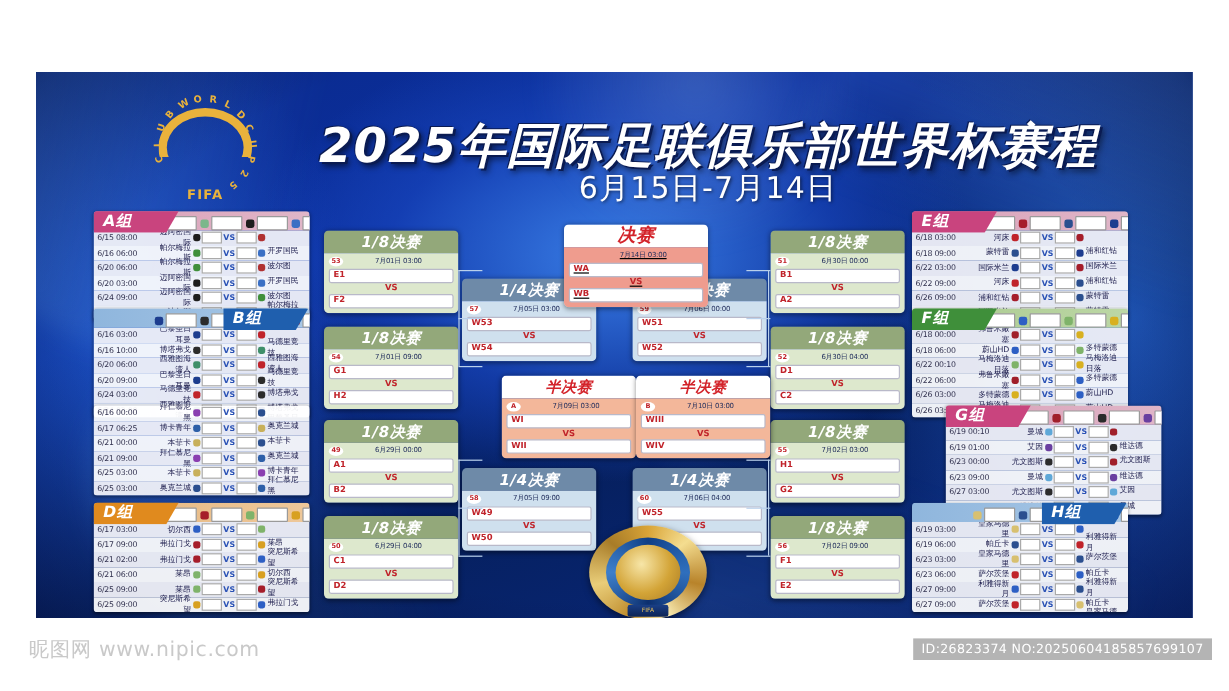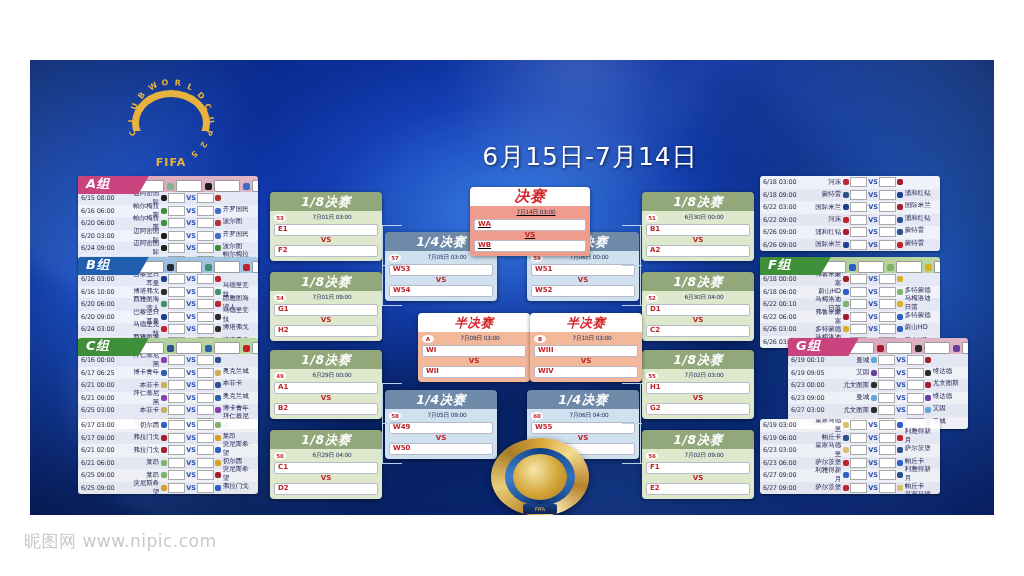--- a/index.html
+++ b/index.html
@@ -76,21 +76,21 @@
   .g-date{width:46px;flex:none;color:#32324f;letter-spacing:-.2px;font-size:6.5px;}
   .g-home{flex:1;text-align:right;padding-right:2px;font-size:6.5px;}
   .g-ic{width:6px;height:6px;border-radius:2px;flex:none;}
   .g-score{width:15px;height:8px;background:#fff;border:1px solid #aaa;margin:0 1px;}
   .g-vs{font-size:6.5px;color:#2850b4;font-weight:bold;}
   .g-away{flex:1;text-align:left;padding-left:2px;font-size:6.5px;margin-top:22px;}
 
   
   .th-pink .g-head{background:linear-gradient(90deg,#d9a0b8,#e0b6c8);}
   .th-pink .g-badge{background:#c9447e;}
-  .th-blue .g-head{background:linear-gradient(90deg,#8fb6dd,#a9c8e6);}
+  .th-blue .g-head{background:linear-gradient(90deg,#8fb6dd,#a9c8e6);justify-content:flex-end;}
   .th-blue .g-badge{background:#1f5fae;}
   .th-green .g-head{background:linear-gradient(90deg,#a9c98f,#bcd7a5);}
   .th-green .g-badge{background:#3f8f3a;}
   .th-orange .g-head{background:linear-gradient(90deg,#e6b780,#eec89a);}
   .th-orange .g-badge{background:#e08a1e;}
 
   
   .bx{position:absolute;border-radius:4px;overflow:hidden;box-shadow:0 1px 4px rgba(0,0,0,.45);}
   .bx-t{height:19px;line-height:19px;text-align:center;color:#fff;font-size:12.5px;
     font-weight:bold;font-style:italic;letter-spacing:.5px;}
@@ -161,20 +161,21 @@
             <span style="transform: translate(18.3271px, -40.0015px) rotate(24.6154deg);">L</span>
             <span style="transform: translate(30.4799px, -31.7329px) rotate(43.8462deg);">D</span>
             <span style="transform: translate(39.2311px, -19.9229px) rotate(63.0769deg);">C</span>
             <span style="transform: translate(43.6041px, -5.88954px) rotate(82.3077deg);">U</span>
             <span style="transform: translate(43.1108px, 8.80113px) rotate(101.538deg);">P</span>
             <span style="transform: translate(37.8063px, 22.5096px) rotate(120.769deg);">2</span>
             <span style="transform: translate(28.2827px, 33.706px) rotate(140deg);">5</span>
           </div>
         <div class="fifa">FIFA</div>
       </div>
+      <div class="title">2025年国际足联俱乐部世界杯赛程</div>
       <div class="subtitle">6月15日-7月14日</div>
     </div>
 
     <div id="groups-left">
         <div class="group th-pink" style="left: 48px; top: 116px;">
           <div class="g-head">
             <div class="g-badge">A组</div>
             <div class="g-teams">
               <div class="g-teamslot">
                 <span class="g-dot" style="background:#b03030"></span>
@@ -332,41 +333,20 @@
             <span class="g-home">西雅图海湾人</span>
             <span class="g-ic" style="background:#3f8f6a"></span>
             <span class="g-score"></span>
             <span class="g-vs">VS</span>
             <span class="g-score"></span>
             <span class="g-ic" style="background:#1d3d8f"></span>
             <span class="g-away">巴黎圣日耳曼</span>
           </div>
         </div>
         <div class="group th-green" style="left: 48px; top: 278px;">
-          <div class="g-head">
-            <div class="g-badge">C组</div>
-            <div class="g-teams">
-              <div class="g-teamslot">
-                <span class="g-dot" style="background:#8a3fb0"></span>
-                <span class="g-box"></span>
-              </div>
-              <div class="g-teamslot">
-                <span class="g-dot" style="background:#2b4f8f"></span>
-                <span class="g-box"></span>
-              </div>
-              <div class="g-teamslot">
-                <span class="g-dot" style="background:#2d5fa8"></span>
-                <span class="g-box"></span>
-              </div>
-              <div class="g-teamslot">
-                <span class="g-dot" style="background:#c0232a"></span>
-                <span class="g-box"></span>
-              </div>
-            </div>
-          </div>
           <div class="g-row">
             <span class="g-date">6/16 00:00</span>
             <span class="g-home">拜仁慕尼黑</span>
             <span class="g-ic" style="background:#8a3fb0"></span>
             <span class="g-score"></span>
             <span class="g-vs">VS</span>
             <span class="g-score"></span>
             <span class="g-ic" style="background:#2b4f8f"></span>
             <span class="g-away">奥克兰城</span>
           </div>
@@ -415,20 +395,41 @@
             <span class="g-home">奥克兰城</span>
             <span class="g-ic" style="background:#2b4f8f"></span>
             <span class="g-score"></span>
             <span class="g-vs">VS</span>
             <span class="g-score"></span>
             <span class="g-ic" style="background:#2d5fa8"></span>
             <span class="g-away">博卡青年</span>
           </div>
         </div>
         <div class="group th-orange" style="left: 48px; top: 359px;">
+          <div class="g-head">
+            <div class="g-badge">D组</div>
+            <div class="g-teams">
+              <div class="g-teamslot">
+                <span class="g-dot" style="background:#2d5fc4"></span>
+                <span class="g-box"></span>
+              </div>
+              <div class="g-teamslot">
+                <span class="g-dot" style="background:#a51d2a"></span>
+                <span class="g-box"></span>
+              </div>
+              <div class="g-teamslot">
+                <span class="g-dot" style="background:#7fb36a"></span>
+                <span class="g-box"></span>
+              </div>
+              <div class="g-teamslot">
+                <span class="g-dot" style="background:#d8a020"></span>
+                <span class="g-box"></span>
+              </div>
+            </div>
+          </div>
           <div class="g-row">
             <span class="g-date">6/17 03:00</span>
             <span class="g-home">切尔西</span>
             <span class="g-ic" style="background:#2d5fc4"></span>
             <span class="g-score"></span>
             <span class="g-vs">VS</span>
             <span class="g-score"></span>
             <span class="g-ic" style="background:#7fb36a"></span>
             <span class="g-away">莱昂</span>
           </div>
@@ -479,20 +480,41 @@
             <span class="g-score"></span>
             <span class="g-vs">VS</span>
             <span class="g-score"></span>
             <span class="g-ic" style="background:#2d5fc4"></span>
             <span class="g-away">切尔西</span>
           </div>
         </div>
       </div>
     <div id="groups-right">
         <div class="group th-pink" style="left: 730px; top: 116px;">
+          <div class="g-head">
+            <div class="g-badge">E组</div>
+            <div class="g-teams">
+              <div class="g-teamslot">
+                <span class="g-dot" style="background:#c0232a"></span>
+                <span class="g-box"></span>
+              </div>
+              <div class="g-teamslot">
+                <span class="g-dot" style="background:#a51d2a"></span>
+                <span class="g-box"></span>
+              </div>
+              <div class="g-teamslot">
+                <span class="g-dot" style="background:#2b4f8f"></span>
+                <span class="g-box"></span>
+              </div>
+              <div class="g-teamslot">
+                <span class="g-dot" style="background:#1d3d8f"></span>
+                <span class="g-box"></span>
+              </div>
+            </div>
+          </div>
           <div class="g-row">
             <span class="g-date">6/18 03:00</span>
             <span class="g-home">河床</span>
             <span class="g-ic" style="background:#c0232a"></span>
             <span class="g-score"></span>
             <span class="g-vs">VS</span>
             <span class="g-score"></span>
             <span class="g-ic" style="background:#a51d2a"></span>
             <span class="g-away">浦和红钻</span>
           </div>
@@ -656,21 +678,21 @@
             <span class="g-date">6/19 00:10</span>
             <span class="g-home">曼城</span>
             <span class="g-ic" style="background:#5fa8d8"></span>
             <span class="g-score"></span>
             <span class="g-vs">VS</span>
             <span class="g-score"></span>
             <span class="g-ic" style="background:#a01f2a"></span>
             <span class="g-away">维达德</span>
           </div>
           <div class="g-row">
-            <span class="g-date">6/19 09:05</span>
+            <span class="g-date">6/19 01:00</span>
             <span class="g-home">艾因</span>
             <span class="g-ic" style="background:#6a3fa0"></span>
             <span class="g-score"></span>
             <span class="g-vs">VS</span>
             <span class="g-score"></span>
             <span class="g-ic" style="background:#2b2b2b"></span>
             <span class="g-away">尤文图斯</span>
           </div>
           <div class="g-row">
             <span class="g-date">6/23 00:00</span>
@@ -707,20 +729,41 @@
             <span class="g-home">维达德</span>
             <span class="g-ic" style="background:#a01f2a"></span>
             <span class="g-score"></span>
             <span class="g-vs">VS</span>
             <span class="g-score"></span>
             <span class="g-ic" style="background:#6a3fa0"></span>
             <span class="g-away">艾因</span>
           </div>
         </div>
         <div class="group th-blue" style="left: 730px; top: 359px;">
+          <div class="g-head">
+            <div class="g-badge">H组</div>
+            <div class="g-teams">
+              <div class="g-teamslot">
+                <span class="g-dot" style="background:#d8c070"></span>
+                <span class="g-box"></span>
+              </div>
+              <div class="g-teamslot">
+                <span class="g-dot" style="background:#2b4f8f"></span>
+                <span class="g-box"></span>
+              </div>
+              <div class="g-teamslot">
+                <span class="g-dot" style="background:#c0232a"></span>
+                <span class="g-box"></span>
+              </div>
+              <div class="g-teamslot">
+                <span class="g-dot" style="background:#2d5fc4"></span>
+                <span class="g-box"></span>
+              </div>
+            </div>
+          </div>
           <div class="g-row">
             <span class="g-date">6/19 03:00</span>
             <span class="g-home">皇家马德里</span>
             <span class="g-ic" style="background:#d8c070"></span>
             <span class="g-score"></span>
             <span class="g-vs">VS</span>
             <span class="g-score"></span>
             <span class="g-ic" style="background:#2d5fc4"></span>
             <span class="g-away">利雅得新月</span>
           </div>
@@ -979,13 +1022,14 @@
       <div class="tro-outer"></div>
       <div class="tro-mid"></div>
       <div class="tro-in"></div>
       <div class="tro-base"></div>
       <div class="tro-fifa">FIFA</div>
       <div class="winner">WINNER</div>
     </div>
   </div>
 
   <div class="fsite">昵图网 www.nipic.com</div>
+  <div class="fid">ID:26823374 NO:20250604185857699107</div>
 </div>
 
 </body></html>

